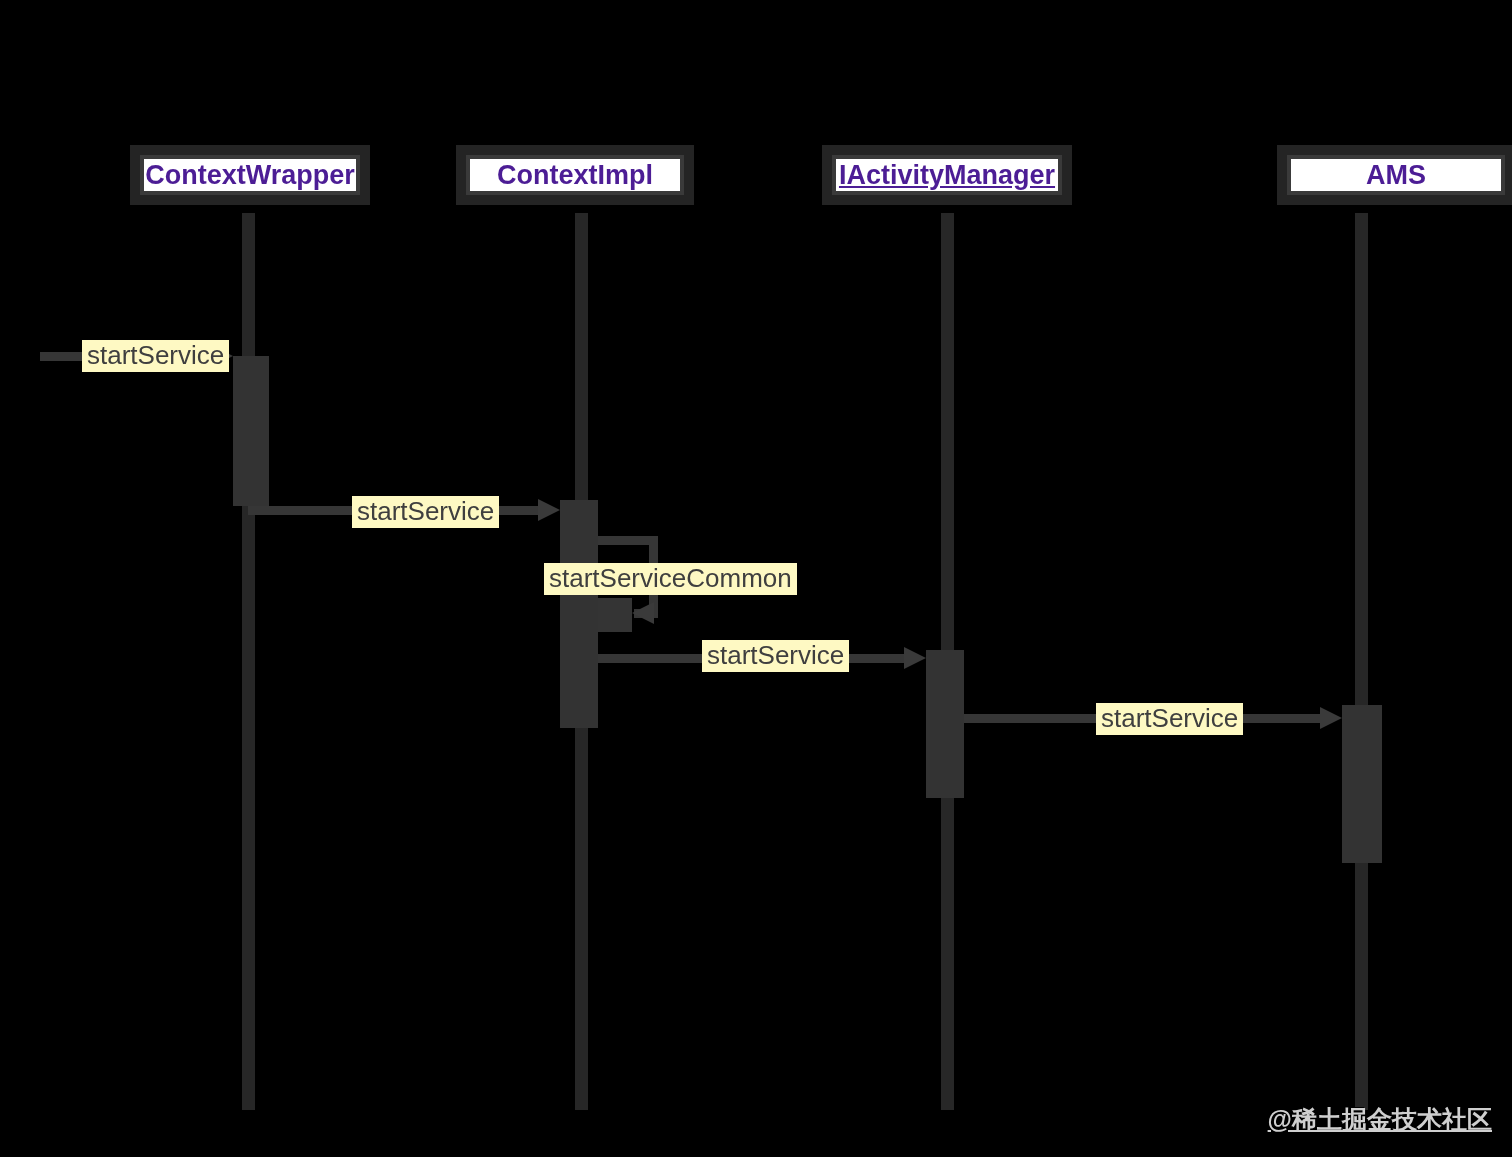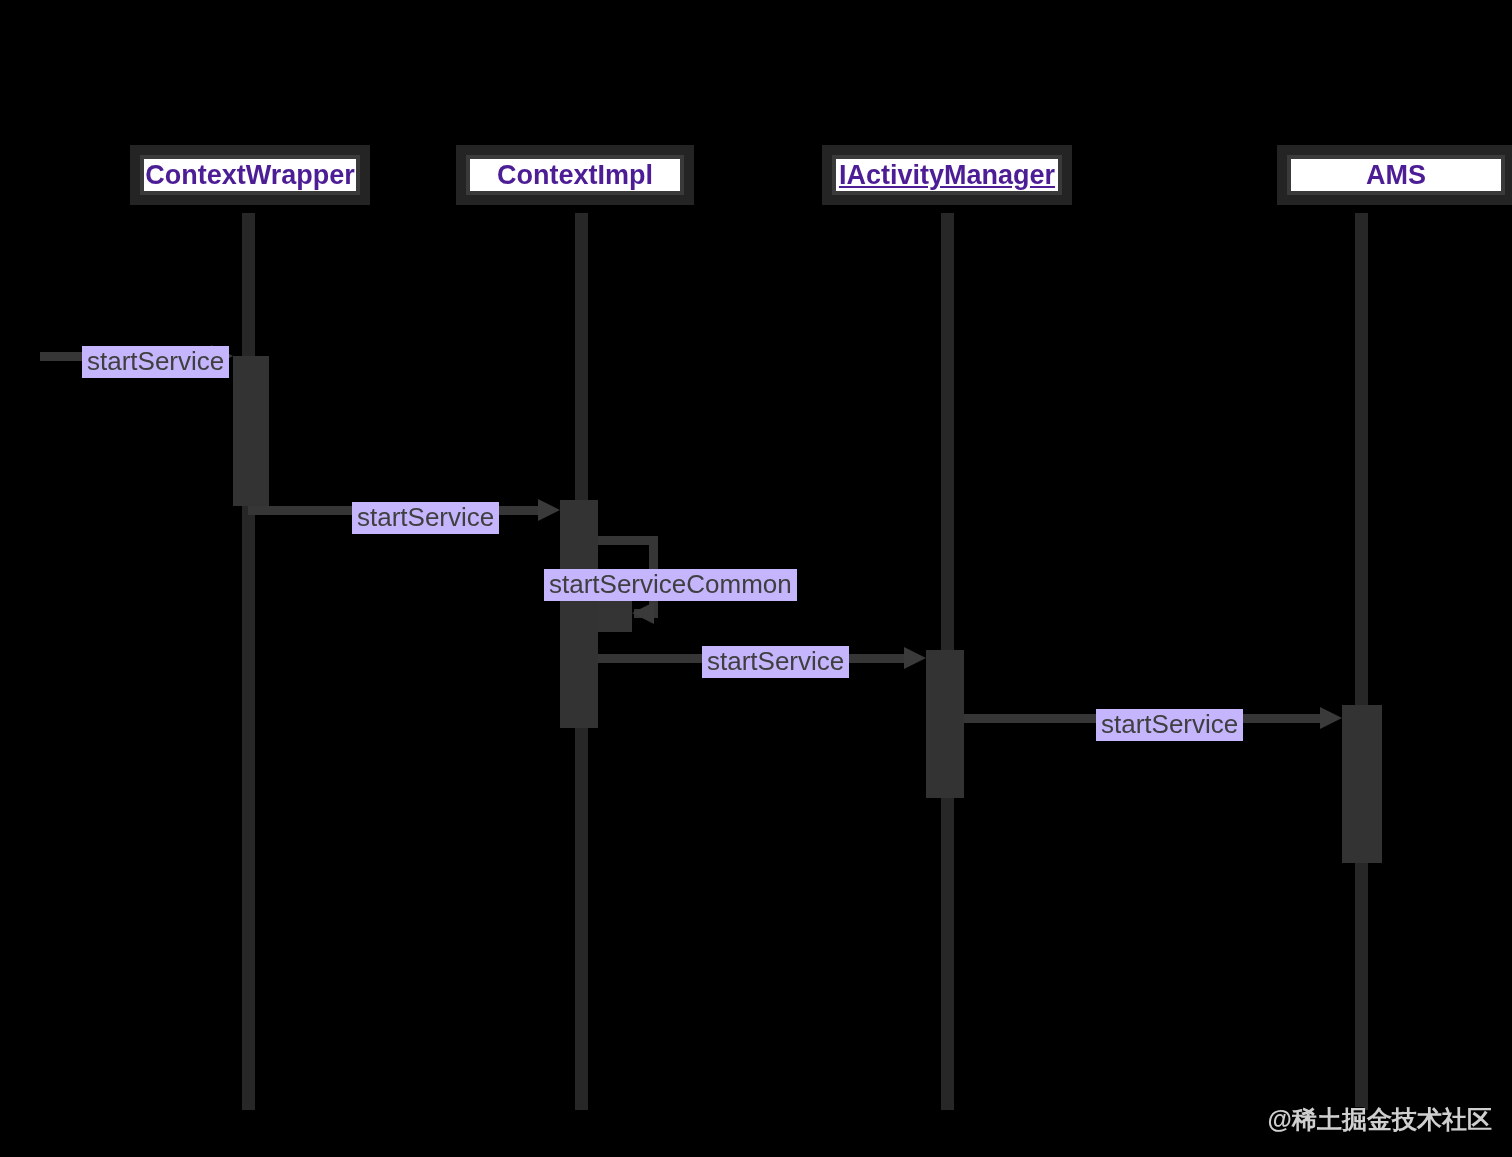--- a/index.html
+++ b/index.html
@@ -72,35 +72,36 @@
   .arrow-left{
     position:absolute;width:0;height:0;
     border-top:11px solid transparent;
     border-bottom:11px solid transparent;
     border-right:22px solid #3a3a3a;
   }
   .a3{left:632px;top:602px;}
 
   .mlabel{
     position:absolute;
-    background:#c4b5fd;color:#3f3f3f;
+    background:#fef9c3;color:#3f3f3f;
     font-size:26px;line-height:1.15;
-    padding:1px 5px;white-space:nowrap;margin-top:6px;
+    padding:1px 5px;white-space:nowrap;
   }
   .l1{left:82px;top:340px;}
   .l2{left:352px;top:496px;}
   .l3{left:544px;top:563px;text-align:center;}
   .l4{left:702px;top:640px;}
   .l5{left:1096px;top:703px;}
 
   .watermark{
     position:absolute;right:20px;top:1103px;
     font-size:25px;font-weight:bold;color:#cfcfcf;
     text-shadow:2px 2px 0 #000,-1px -1px 0 #000;
     white-space:nowrap;
+    text-decoration:underline;
   }
 </style>
 </head>
 <body>
 
 <div id="stage">
 
 
   <div class="lifeline cw"></div>
   <div class="lifeline ci"></div>

